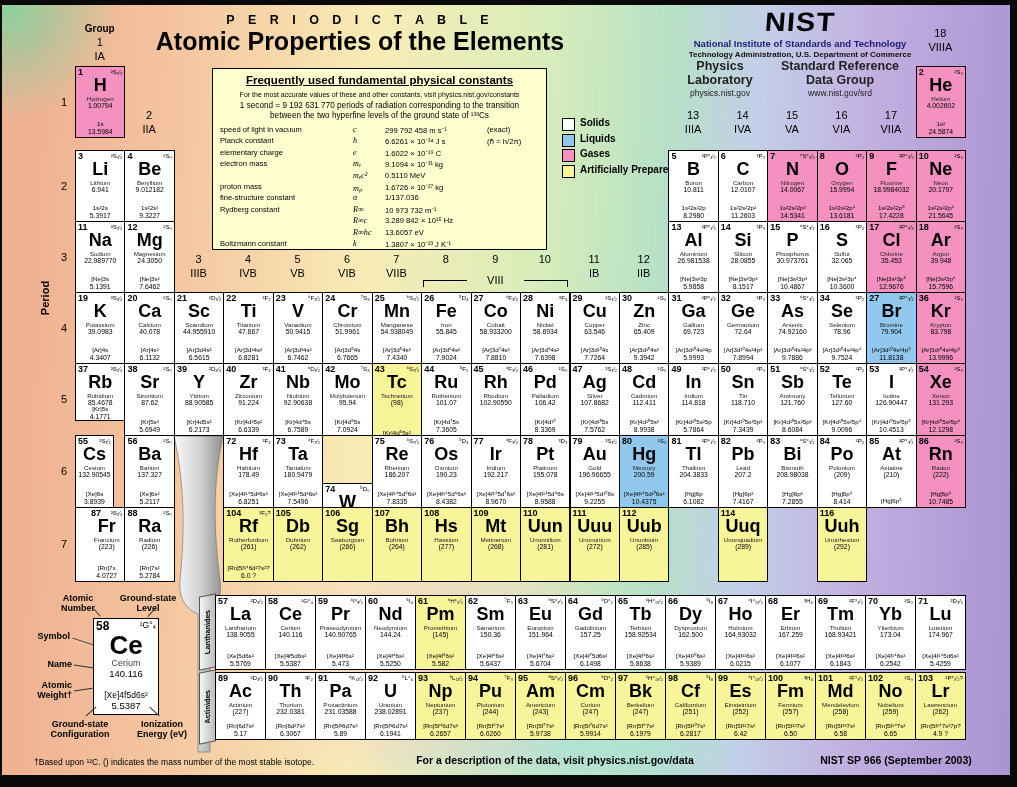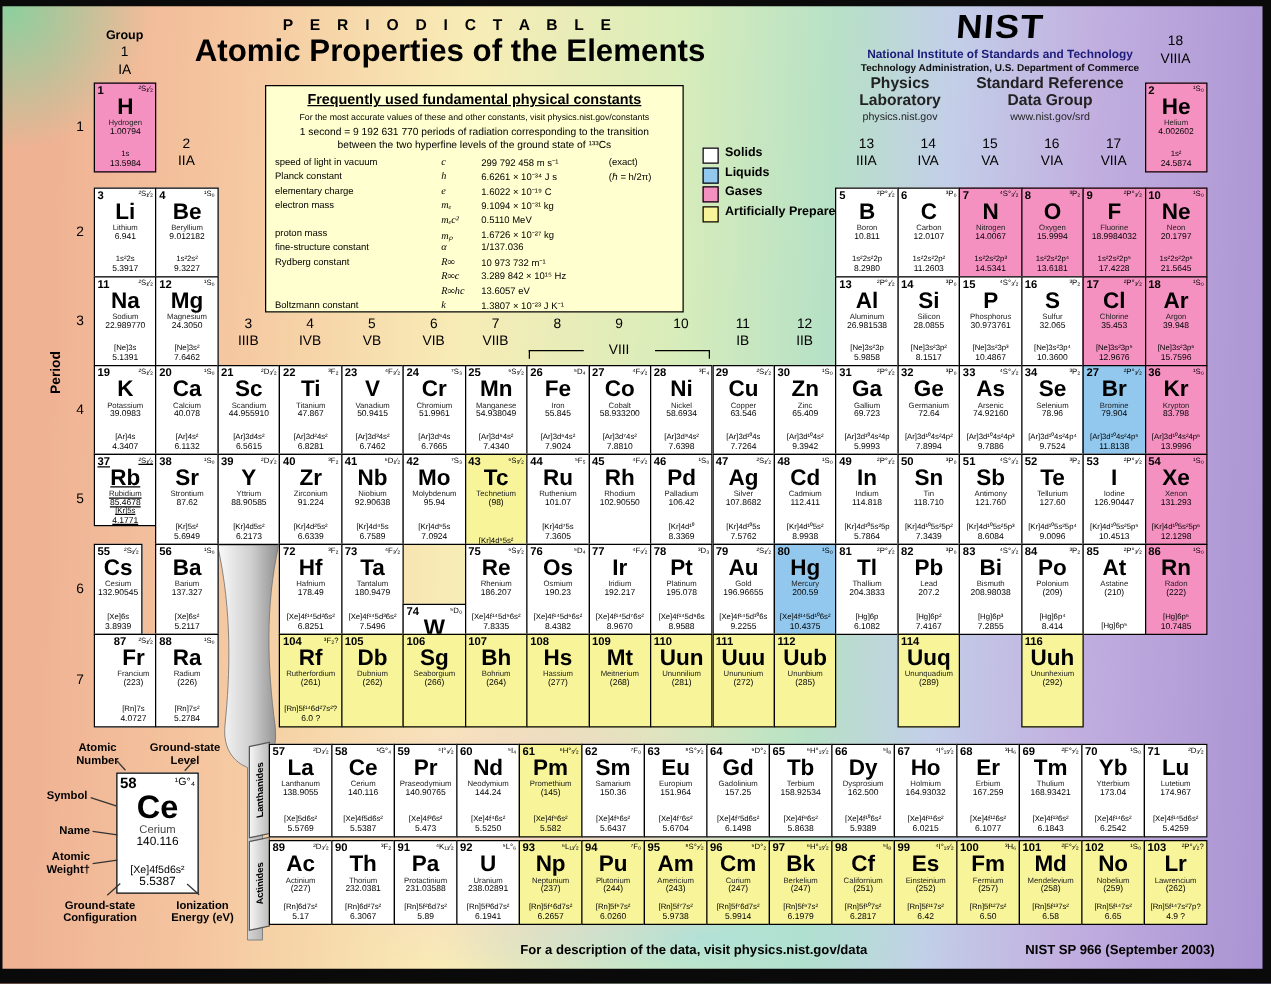--- a/index.html
+++ b/index.html
@@ -682,21 +682,21 @@
         <div class="zr">
           <span class="z">36</span>
           <span class="lv">¹S₀</span>
         </div>
         <span class="sym">Kr</span>
         <span class="nm">Krypton</span>
         <span class="wt">83.798</span>
         <span class="cfg">[Ar]3d¹⁰4s²4p⁶</span>
         <span class="ie">13.9996</span>
       </div>
-      <div class="cell st-s" style="left: 75px; top: 363px; width: 50.45px; height: 58px; text-decoration: underline;">
+      <div class="cell st-s" style="left: 75px; top: 363px; width: 50.45px; height: 58px;">
         <div class="zr">
           <span class="z">37</span>
           <span class="lv">²S₁⁄₂</span>
         </div>
         <span class="sym">Rb</span>
         <span class="nm">Rubidium</span>
         <span class="wt">85.4678</span>
         <span class="cfg">[Kr]5s</span>
         <span class="ie">4.1771</span>
       </div>
@@ -1570,17 +1570,18 @@
       <span class="z">58</span>
       <span class="lv">¹G°₄</span>
     </div>
     <span class="sym">Ce</span>
     <span class="nm">Cerium</span>
     <span class="wt">140.116</span>
     <span class="cfg">[Xe]4f5d6s²</span>
     <span class="ie">5.5387</span>
   </div>
 
+  <div class="abs foot-note">†Based upon ¹²C.  () indicates the mass number of the most stable isotope.</div>
   <div class="abs ctr foot-ctr">For a description of the data, visit physics.nist.gov/data</div>
   <div class="abs ctr foot-right">NIST SP 966 (September 2003)</div>
 
   <div class="frame"></div>
 </div>
 
 </body></html>

